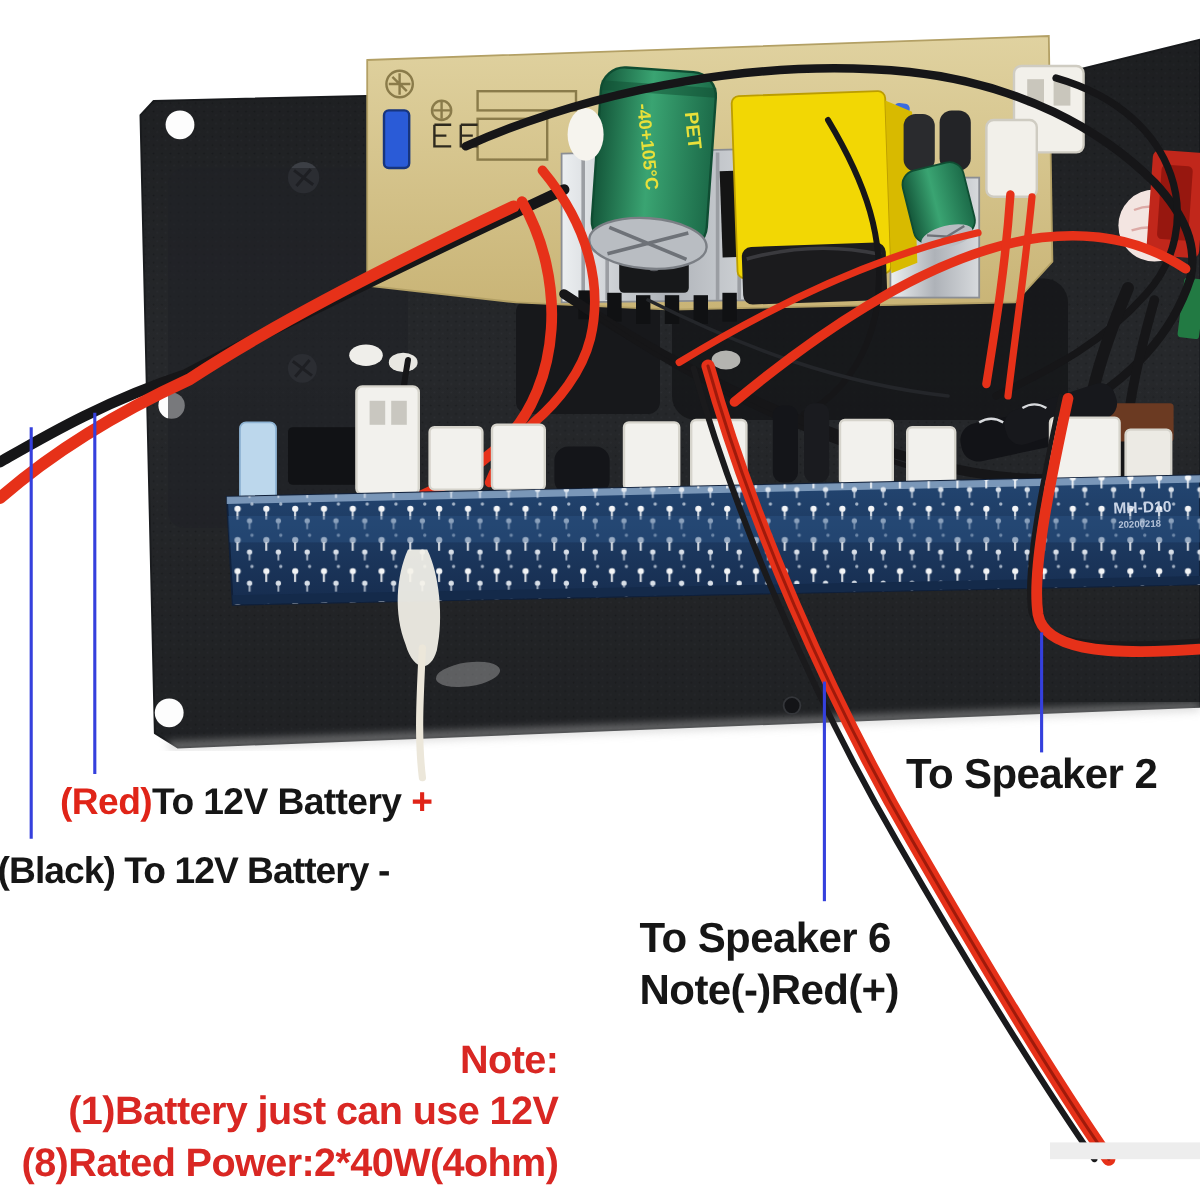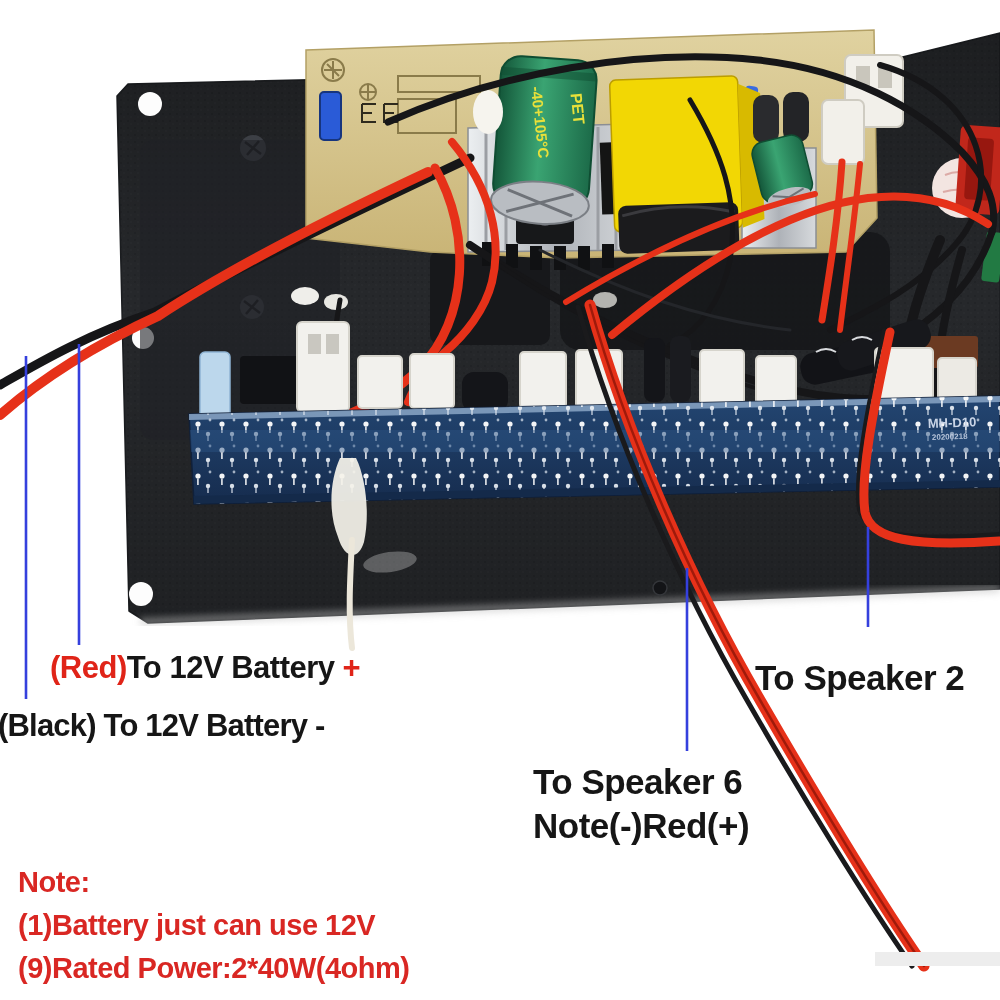--- a/index.html
+++ b/index.html
@@ -3,22 +3,22 @@
 <meta charset="utf-8">
 <style>
   html,body{margin:0;padding:0;background:#ffffff;}
   .stage{position:relative;width:1000px;height:1000px;overflow:hidden;background:#fff;
          font-family:"Liberation Sans",sans-serif;}
   .stage svg{position:absolute;left:0;top:0;}
   .lbl{position:absolute;font-weight:700;color:#161616;white-space:nowrap;letter-spacing:-0.5px;}
   .lbl-battery{font-size:31px;}
   .lbl-speaker{font-size:35px;line-height:44px;}
   .red{color:#e02418;}
-  .note{position:absolute;left:18px;top:861px;font-weight:700;font-size:29px;
-        line-height:43px;color:#d92723;letter-spacing:-0.5px;white-space:nowrap;}
+  .note{position:absolute;left:18px;top:861px;font-weight:700;font-size:33px;
+        line-height:43px;color:#d92723;letter-spacing:-0.5px;white-space:nowrap;text-align:right;}
 </style>
 </head>
 <body>
 
 <div class="stage">
 
 <svg width="1000" height="1000" viewBox="0 0 1000 1000">
   <defs>
     <pattern id="ptex" width="7" height="7" patternUnits="userSpaceOnUse">
       <rect width="7" height="7" fill="#26282b"></rect>
@@ -249,26 +249,26 @@
     <line x1="868" y1="527" x2="868" y2="627" stroke="#3540dd"></line>
   </g>
 </svg>
 
 <div class="lbl lbl-battery" style="left:50px;top:650px;">
   <span class="red">(Red)</span><span>To 12V Battery </span><span class="red">+</span>
 </div>
 
 <div class="lbl lbl-battery" style="left:-2px;top:708px;letter-spacing:-0.8px;">(Black) To 12V Battery -</div>
 
-<div class="lbl lbl-speaker" style="left:755px;top:624px;margin-top:32px;">To Speaker 2</div>
+<div class="lbl lbl-speaker" style="left:755px;top:624px;">To Speaker 2</div>
 
 <div class="lbl lbl-speaker" style="left:533px;top:760px;">
   <div>To Speaker 6</div>
   <div>Note(-)Red(+)</div>
 </div>
 
 <div class="note">
   <div>Note:</div>
   <div>(1)Battery just can use 12V</div>
-  <div>(9)Rated Power:2*40W(4ohm)</div>
+  <div>(8)Rated Power:2*40W(4ohm)</div>
 </div>
 
 </div>
 
 </body></html>

